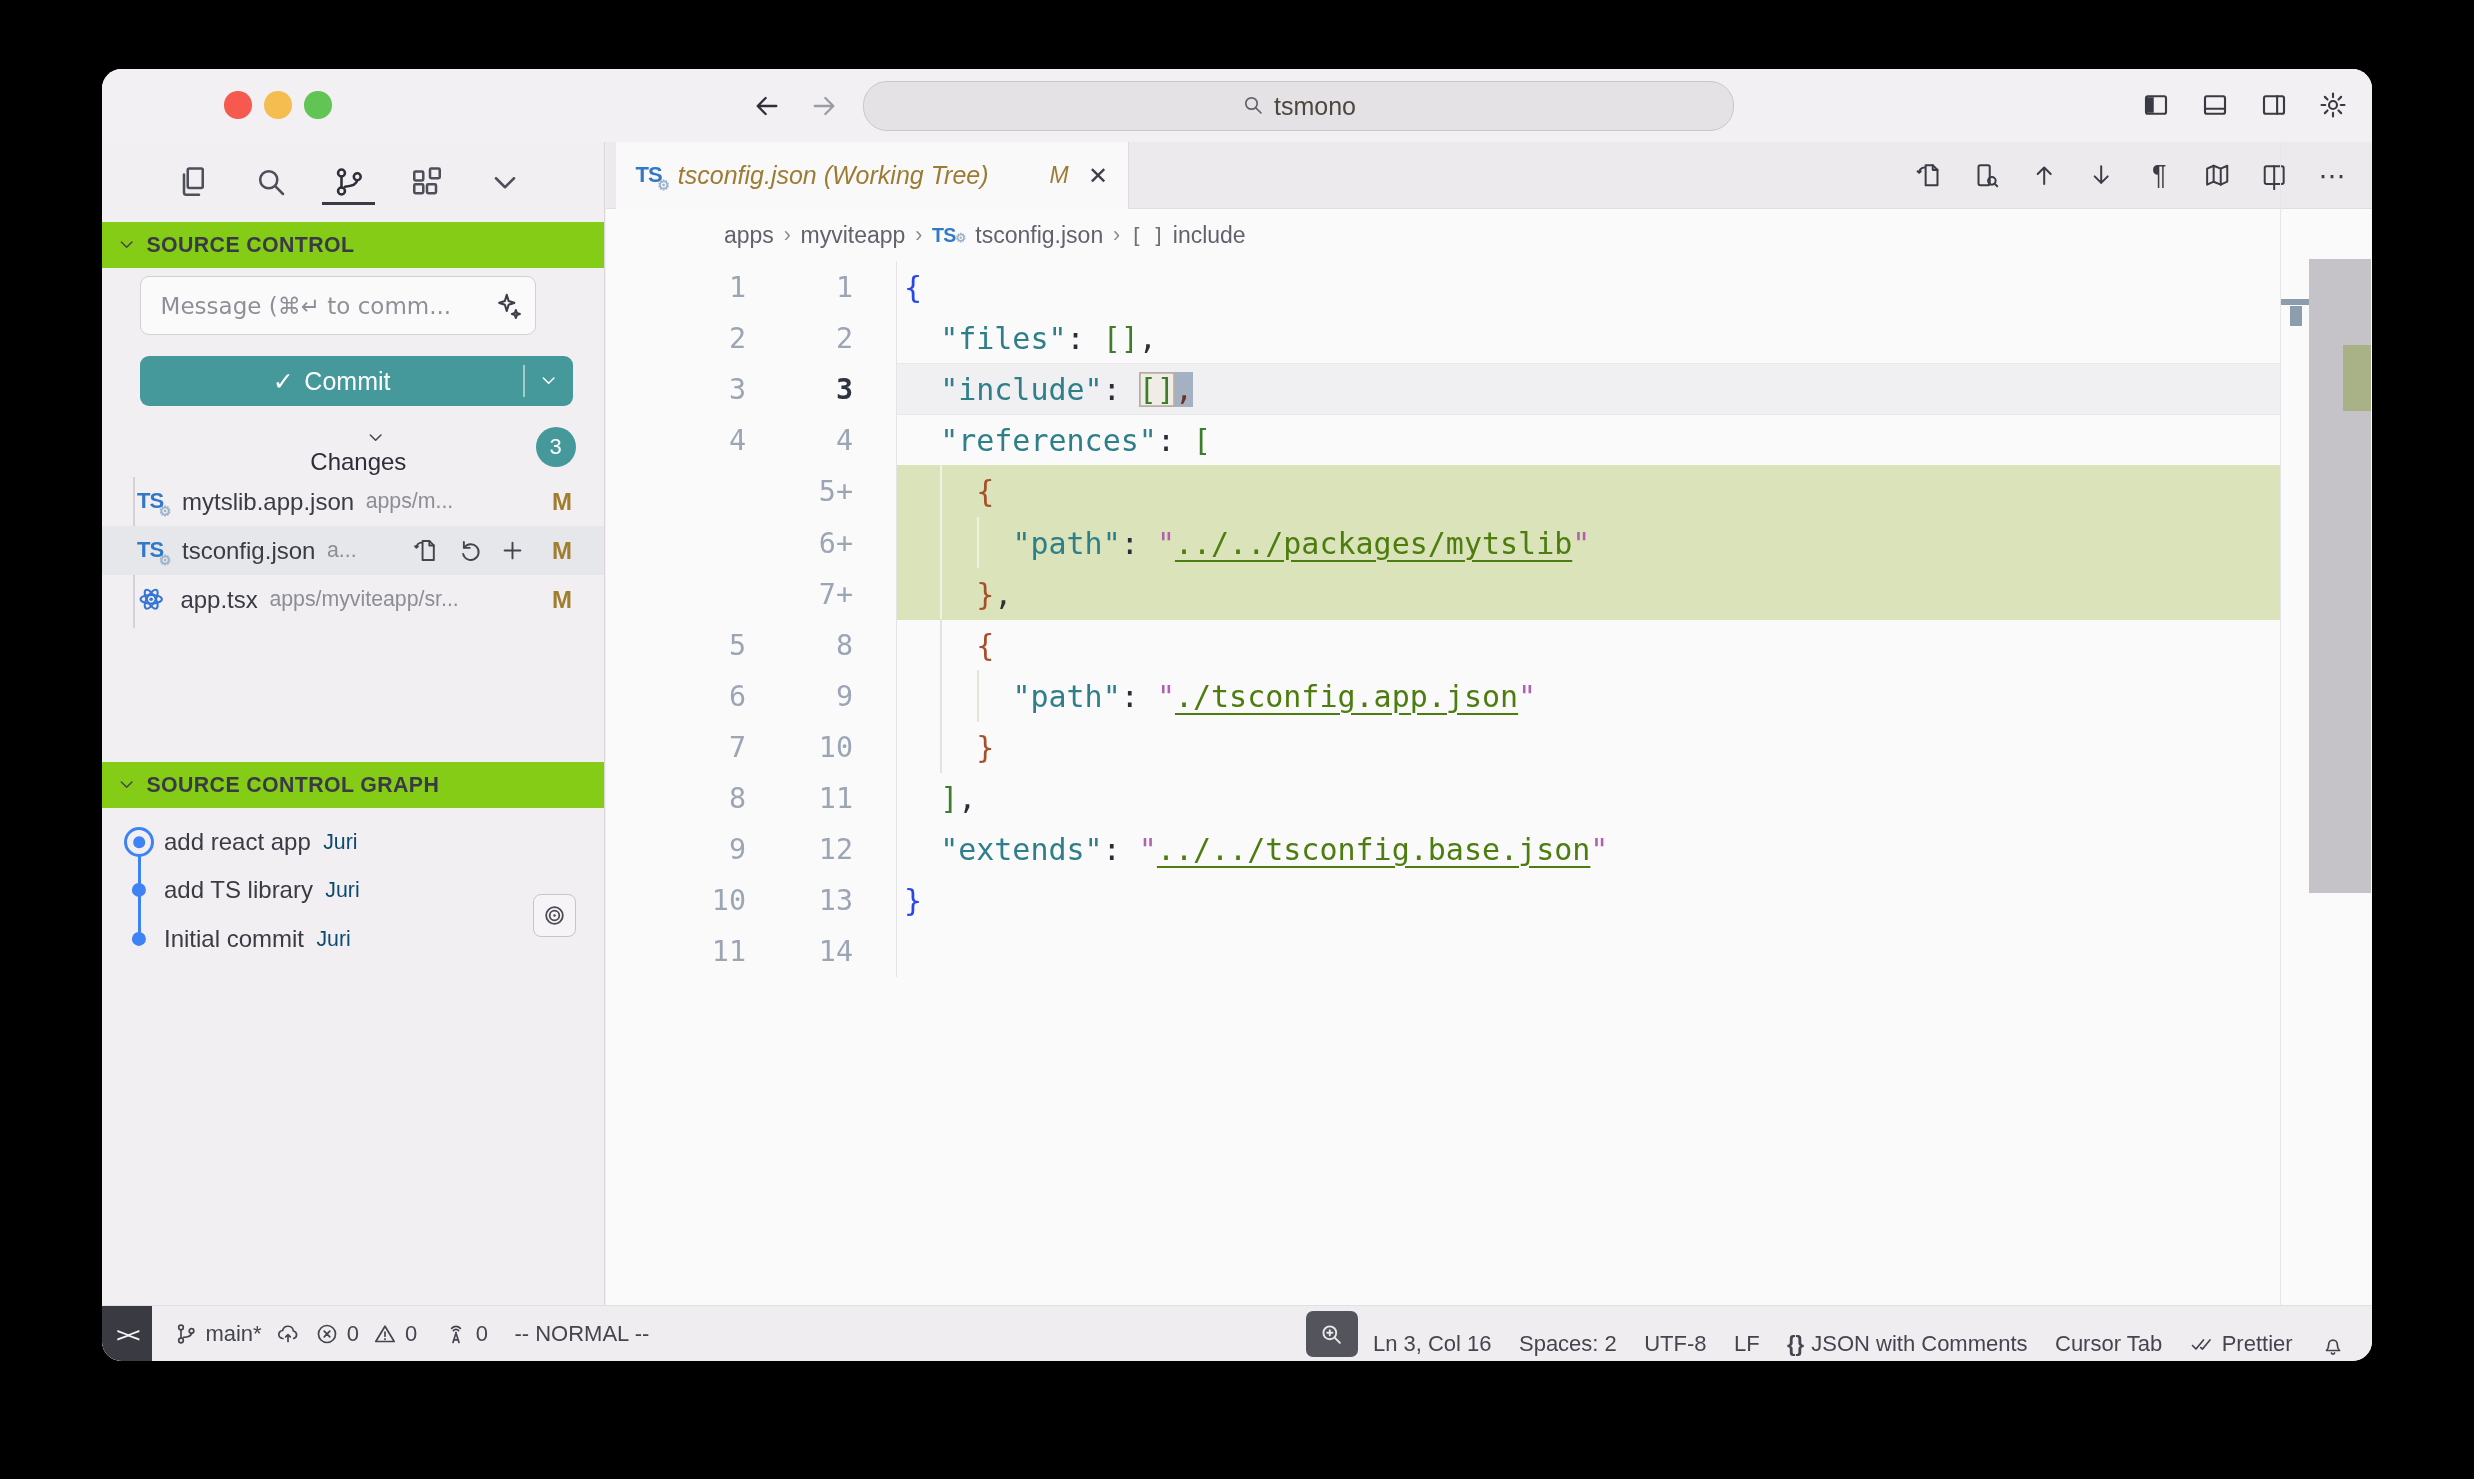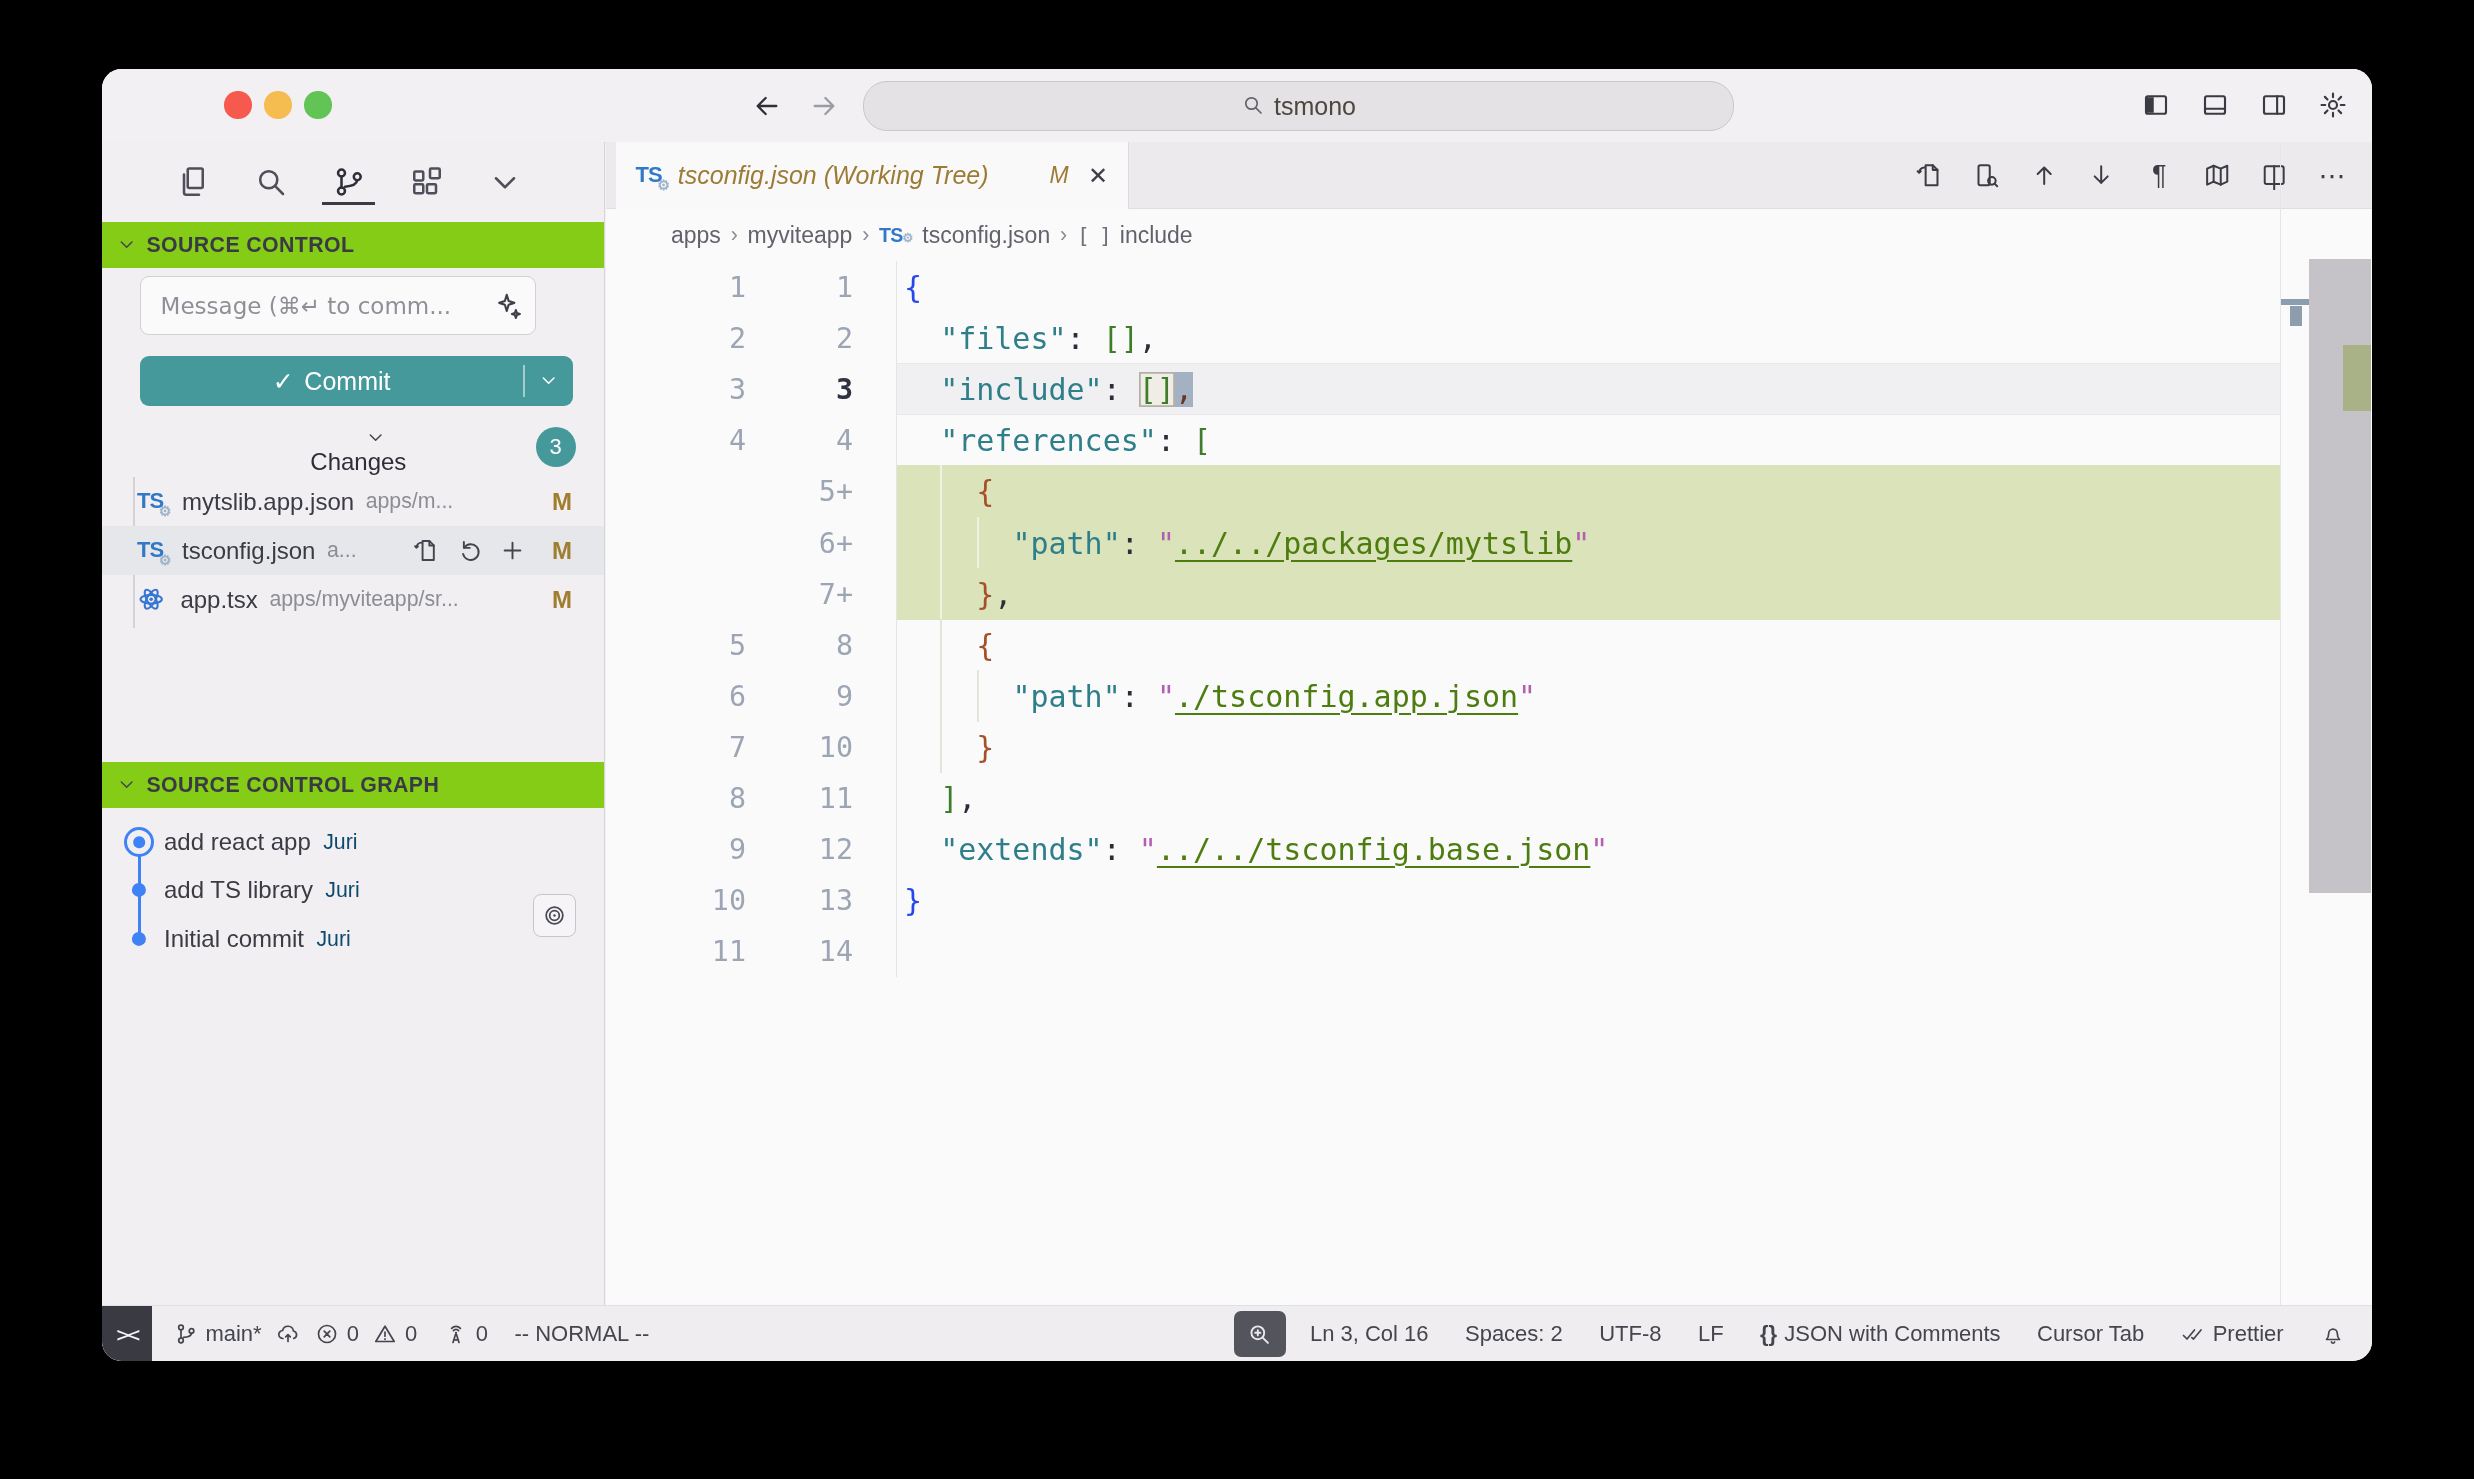--- a/index.html
+++ b/index.html
@@ -87,21 +87,21 @@
   #editor{position:absolute;left:504px;top:73px;width:1766px;height:1163px;background:#fbfafb;}
   #tabbar{position:absolute;left:0;top:0;width:100%;height:67px;background:#eceaec;border-bottom:0.9px solid #e0dee0;box-sizing:border-box;}
   #tab-active{position:absolute;left:9.8px;top:0;width:513px;height:67px;background:#faf9fa;border-right:0.9px solid #dcdadc;
               display:flex;align-items:center;padding:0 19.6px;box-sizing:border-box;gap:12.4px;}
   #tab-title{font-size:25px;font-style:italic;color:#9c7c35;white-space:nowrap;flex:1;}
   #tab-badge{font-size:23px;font-style:italic;color:#9c7c35;}
   #tab-close{font-size:24px;color:#3f3f49;margin-left:7.1px;}
   #editor-actions{position:absolute;right:25px;top:0;height:67px;display:flex;align-items:center;gap:27.6px;color:#3c3c46;}
   .eact{width:30px;height:30px;display:flex;align-items:center;justify-content:center;font-size:27px;}
   .eact svg{width:28.4px;height:28.4px;}
-  #breadcrumb{position:absolute;left:0;top:67px;width:100%;height:52px;display:flex;align-items:center;padding-left:65px;box-sizing:border-box;
+  #breadcrumb{position:absolute;left:0;top:67px;width:100%;height:52px;display:flex;align-items:center;padding-left:118px;box-sizing:border-box;
               font-size:23px;color:#62626c;gap:9.8px;}
   .crumb-sep{color:#8b8b94;font-size:21.3px;}
   .crumb-ts{font-weight:bold;font-size:19.6px;color:#3178c6;letter-spacing:-0.9px;position:relative;}
   .crumb-ts .tsgear{font-size:12.4px;color:#9db4cc;}
   .crumb-arr{color:#71717b;font-family:"DejaVu Sans Mono",monospace;font-size:21.3px;letter-spacing:-1.8px;}
 
   #code{position:absolute;left:0;top:119px;width:1674px;height:716px;font-family:"DejaVu Sans Mono",monospace;}
   #gutter-border{position:absolute;left:290px;top:0;width:0.9px;height:716px;background:#e5e3e5;}
   .line{position:absolute;left:0;width:1674px;height:52px;}
   .line .lbg{position:absolute;left:291px;right:0;top:0;bottom:0;}
@@ -131,21 +131,21 @@
   #ov-t-v{position:absolute;left:1684px;top:164px;width:11.6px;height:19.6px;background:#8c9dae;}
   #scroll-thumb{position:absolute;left:1703px;top:117px;width:62px;height:634px;background:#c5c3c7;}
   #ov-added{position:absolute;left:1737px;top:203px;width:28.4px;height:66px;background:#a9b287;}
 
   
   #statusbar{position:absolute;left:0;top:1236px;width:100%;height:57px;background:#efedef;border-top:0.9px solid #e1dfe1;
              box-sizing:border-box;display:flex;align-items:center;font-size:22px;color:#45454f;}
   #remote-badge{width:50px;height:57px;background:#3a3a42;color:#f5f5f7;display:flex;align-items:center;justify-content:center;
                 font-family:"DejaVu Sans Mono",monospace;font-size:22px;letter-spacing:-2.7px;flex:none;}
   #status-left{display:flex;align-items:center;gap:14px;margin-left:21.3px;}
-  #status-right{margin-left:auto;display:flex;align-items:center;gap:24px;margin-right:27px;}
+  #status-right{margin-left:auto;display:flex;align-items:flex-end;gap:15px;margin-right:27px;}
   .sitem{display:flex;align-items:center;gap:7.1px;white-space:nowrap;}
   .sitem .sic{width:25px;height:25px;display:flex;align-items:center;justify-content:center;}
   .sitem svg{width:24px;height:24px;}
   .sitem.gap{margin-left:12.4px;}
   #zoom-box{width:52px;height:46px;background:#54545c;border-radius:7.1px;color:#e9e9ec;display:flex;align-items:center;justify-content:center;}
   #zoom-box svg{width:27px;height:27px;}
   .braces-ic{font-size:22px;font-weight:bold;}
 </style>
 </head>
 <body>

